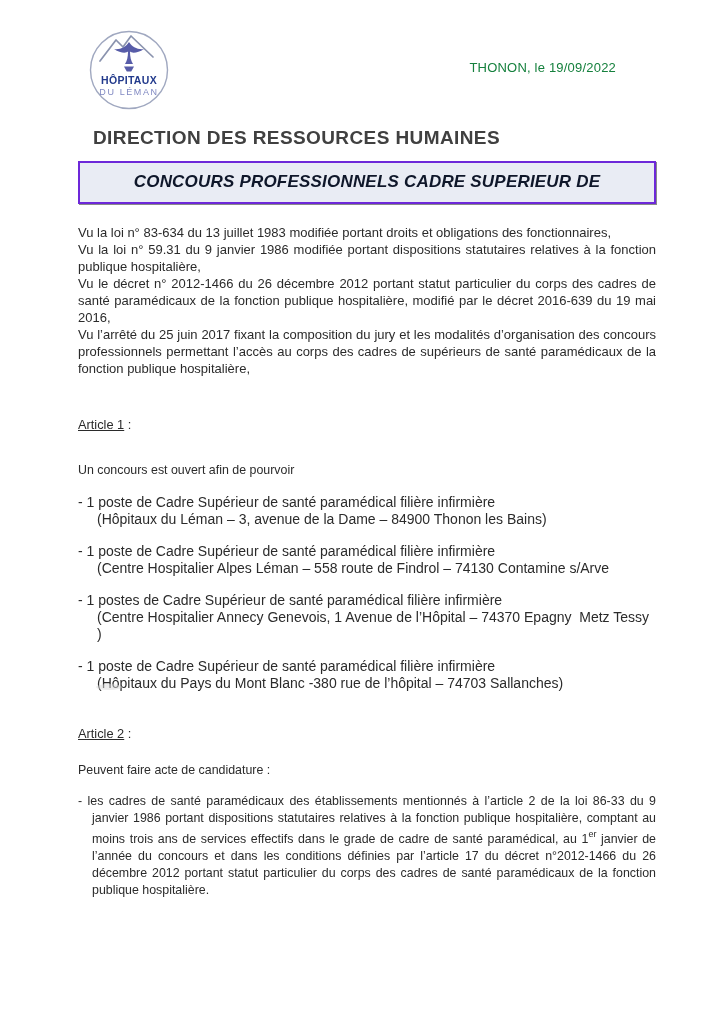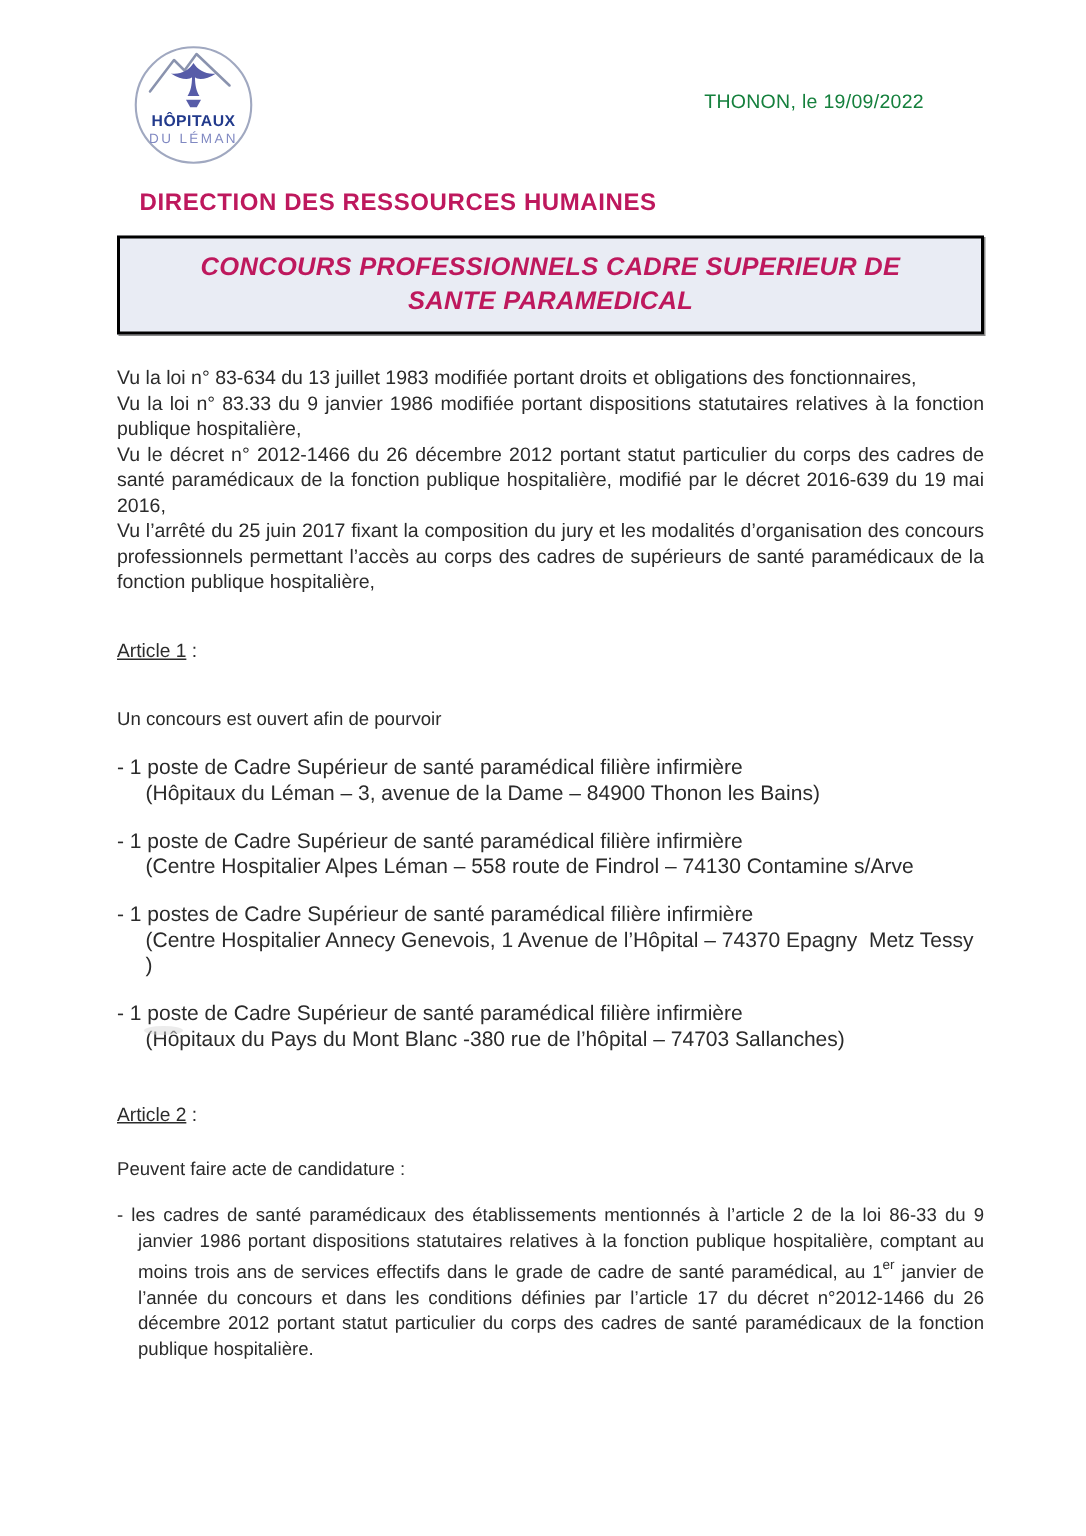--- a/index.html
+++ b/index.html
@@ -22,50 +22,50 @@
   .logo-wrap { margin-left: 8px; width: 86px; height: 82px; text-align: right; }
   .date-line {
     margin-top: 30px;
     margin-right: 40px;
     font-size: 13px;
     color: #15803d;
     letter-spacing: 0.2px;
   }
   .dept {
     margin: 15px 0 0 15px;
-    font-size: 16px;
+    font-size: 19px;
     font-weight: bold;
     letter-spacing: 0.4px;
-    color: #be185d;
+    color: #404040;
   }
   
   .title-box {
     margin-top: 12px;
-    border: 2px solid #000000;
+    border: 2px solid #6d28d9;
     background: #e9ecf4;
     box-shadow: 1px 1px 0 #8a8a8a;
     text-align: center;
     padding: 7px 6px 9px 6px;
     font-size: 17px;
     font-weight: bold;
     font-style: italic;
-    color: #be185d;
+    color: #0f172a;
     line-height: 23px;
     letter-spacing: 0.2px;
   }
   
   .preamble { margin-top: 20px; }
   .preamble p {
     margin: 0;
     font-size: 13px;
     line-height: 17px;
     text-align: justify;
   }
   .article-heading {
-    margin-top: 29px;
+    margin-top: 39px;
     font-size: 12.8px;
     line-height: 17px;
   }
   .article-heading .u { text-decoration: underline; }
   .intro { margin-top: 29px; font-size: 12.4px; line-height: 17px; }
   .posts { margin-top: 15px; }
   .post { margin-top: 15px; font-size: 14px; line-height: 17px; }
   .post:first-child { margin-top: 0; }
   .post-l1 { padding-left: 12px; text-indent: -12px; }
   .post-l2 { padding-left: 19px; white-space: pre-wrap; }
@@ -105,26 +105,25 @@
           <text x="43" y="65" text-anchor="middle" font-family="Liberation Sans, sans-serif" font-size="9" fill="#8089c2" letter-spacing="1.6">DU LÉMAN</text>
         </svg>
       </div>
       <div class="date-line">THONON, le 19/09/2022</div>
     </div>
 
     <div class="dept">DIRECTION DES RESSOURCES HUMAINES</div>
 
     <div class="title-box">
       <div>CONCOURS PROFESSIONNELS CADRE SUPERIEUR DE</div>
-      <div>SANTE PARAMEDICAL</div>
     </div>
 
     <div class="preamble">
       <p>Vu la loi n° 83-634 du 13 juillet 1983 modifiée portant droits et obligations des fonctionnaires,</p>
-      <p>Vu la loi n° 83.33 du 9 janvier 1986 modifiée portant dispositions statutaires relatives à la fonction publique hospitalière,</p>
+      <p>Vu la loi n° 59.31 du 9 janvier 1986 modifiée portant dispositions statutaires relatives à la fonction publique hospitalière,</p>
       <p>Vu le décret n° 2012-1466 du 26 décembre 2012 portant statut particulier du corps des cadres de santé paramédicaux de la fonction publique hospitalière, modifié par le décret 2016-639 du 19 mai 2016,</p>
       <p>Vu l’arrêté du 25 juin 2017 fixant la composition du jury et les modalités d’organisation des concours professionnels permettant l’accès au corps des cadres de supérieurs de santé paramédicaux de la fonction publique hospitalière,</p>
     </div>
 
     <div class="article-heading"><span class="u">Article 1</span><span> :</span></div>
 
     <div class="intro">Un concours est ouvert afin de pourvoir</div>
 
     <div class="posts">
       <div class="post">

